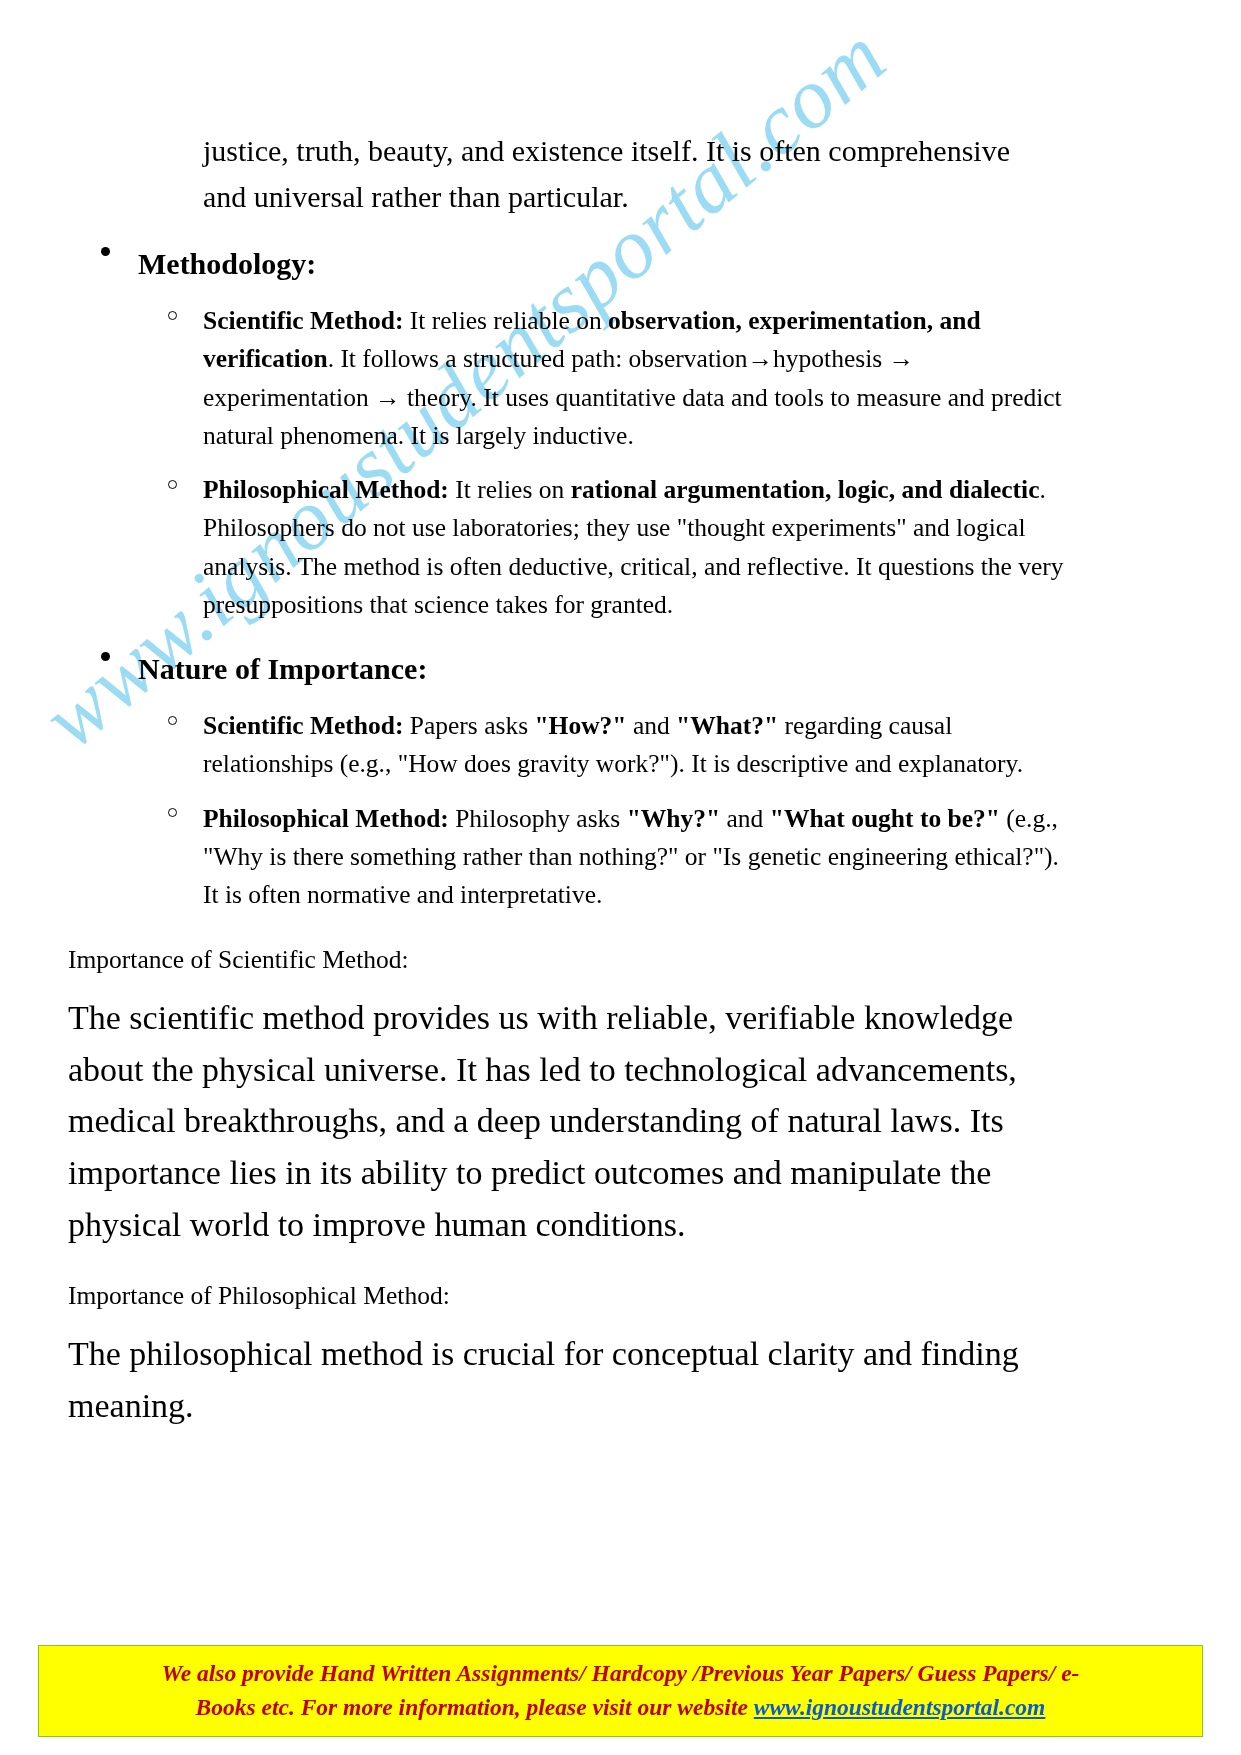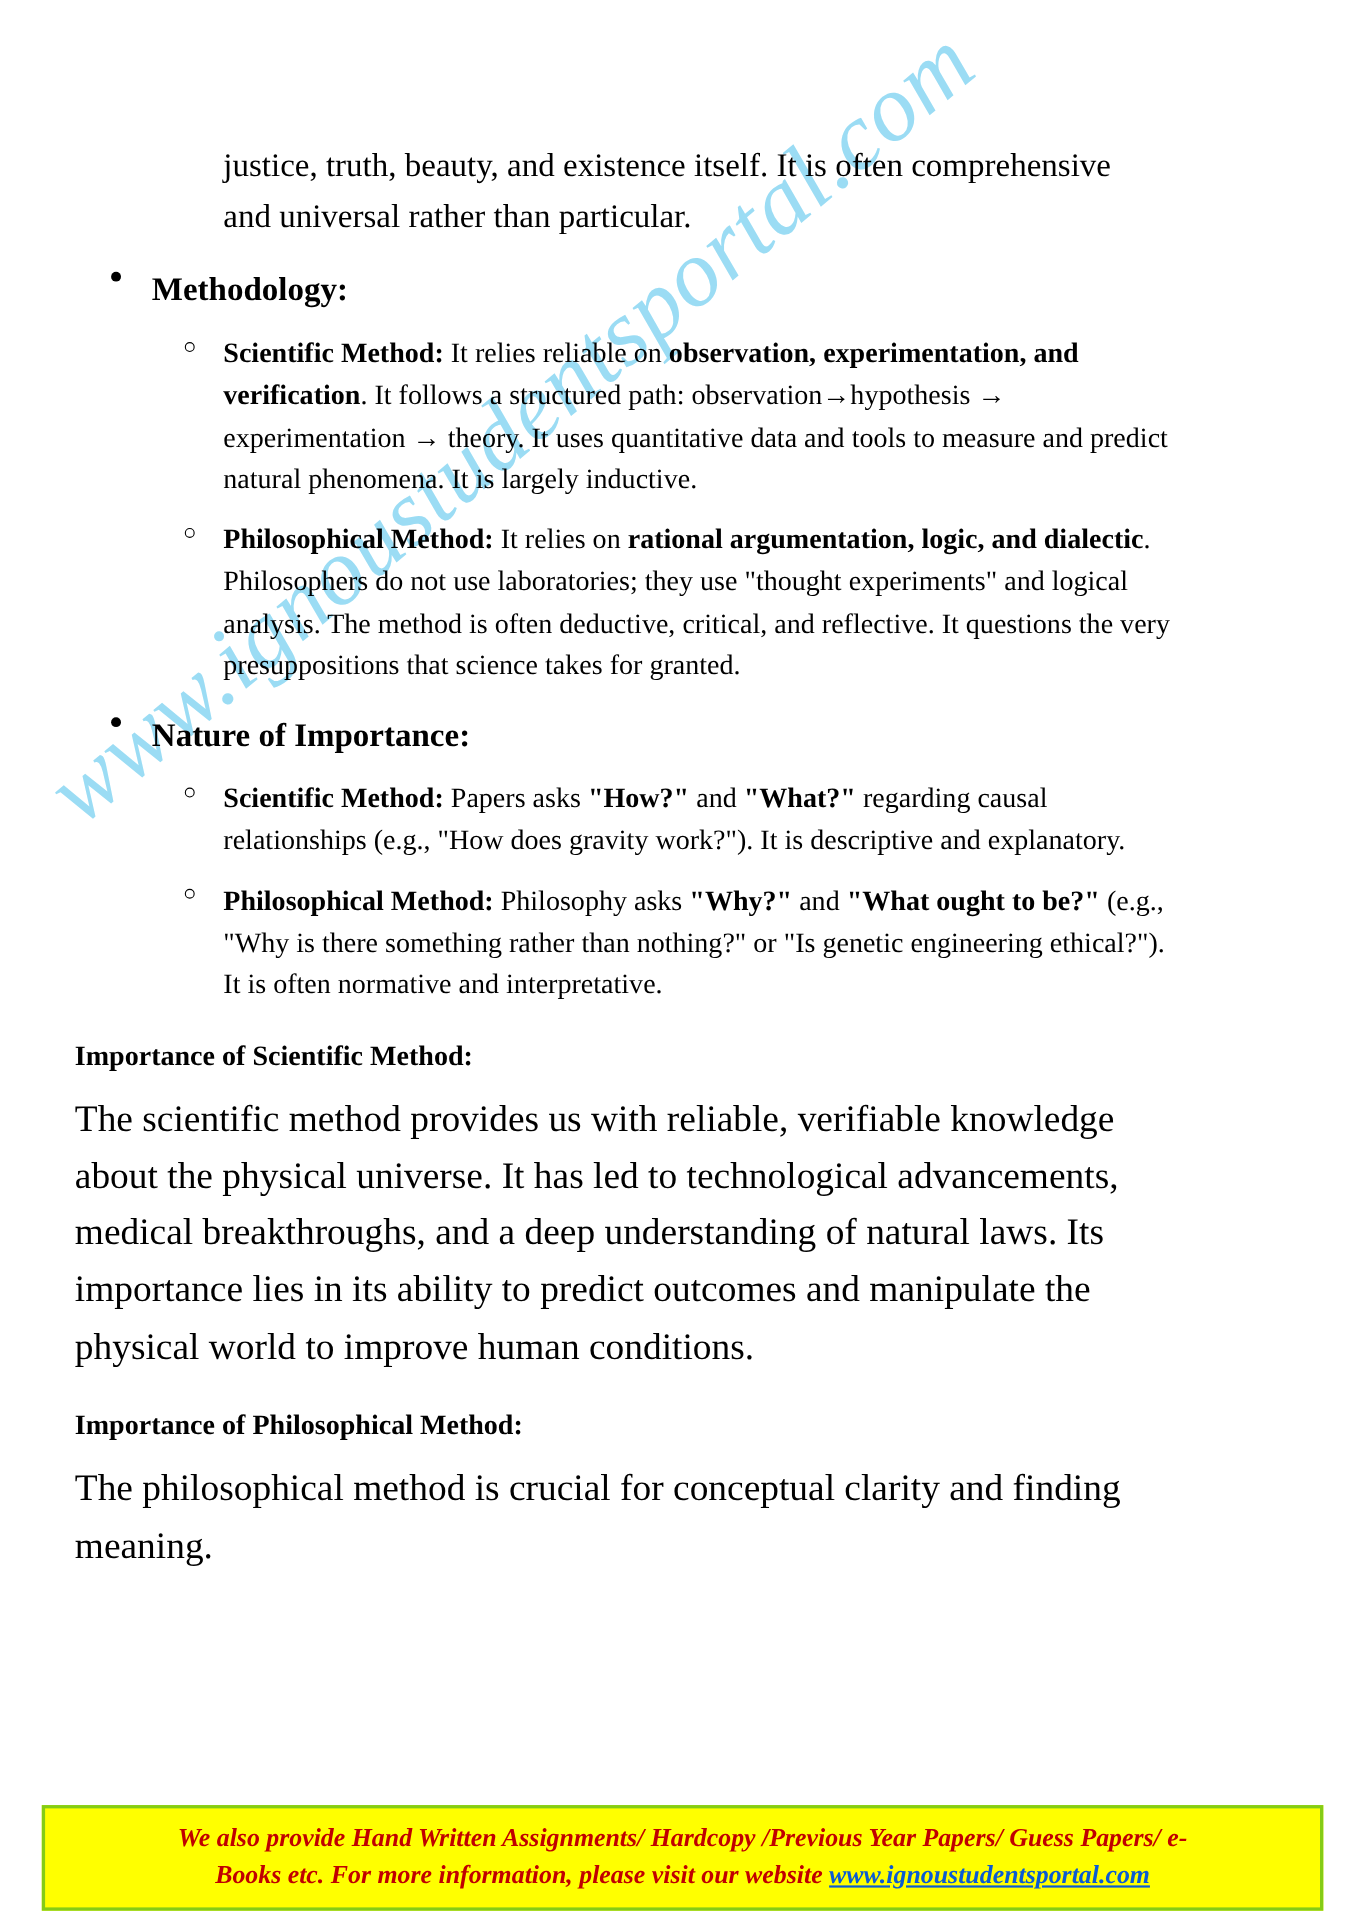--- a/index.html
+++ b/index.html
@@ -63,21 +63,21 @@
     left: 100px;
     top: 0.33em;
     width: 9px;
     height: 9px;
     border-radius: 50%;
     border: 1.6px solid #000;
     box-sizing: border-box;
   }
   .heading {
     font-size: 25.5px;
-    font-weight: bold;
+    font-weight: normal;
     margin: 28px 0 14px 0;
     line-height: 1.4;
   }
   .body-para {
     font-size: 34px;
     line-height: 1.52;
     margin: 0 0 18px 0;
     width: 985px;
   }
   b { font-weight: bold; }
@@ -108,21 +108,21 @@
     letter-spacing: 1px;
   }
 
   
   .footer {
     position: absolute;
     left: 38px;
     bottom: 18px;
     width: 1165px;
     background: #ffff00;
-    border: 3px solid #84cc16;
+    border: 1px solid #84cc16;
     padding: 10px 12px 12px 12px;
     box-sizing: border-box;
     text-align: center;
     z-index: 3;
   }
   .footer .line {
     font-family: "Liberation Serif", serif;
     font-style: italic;
     font-weight: bold;
     font-size: 23.5px;

